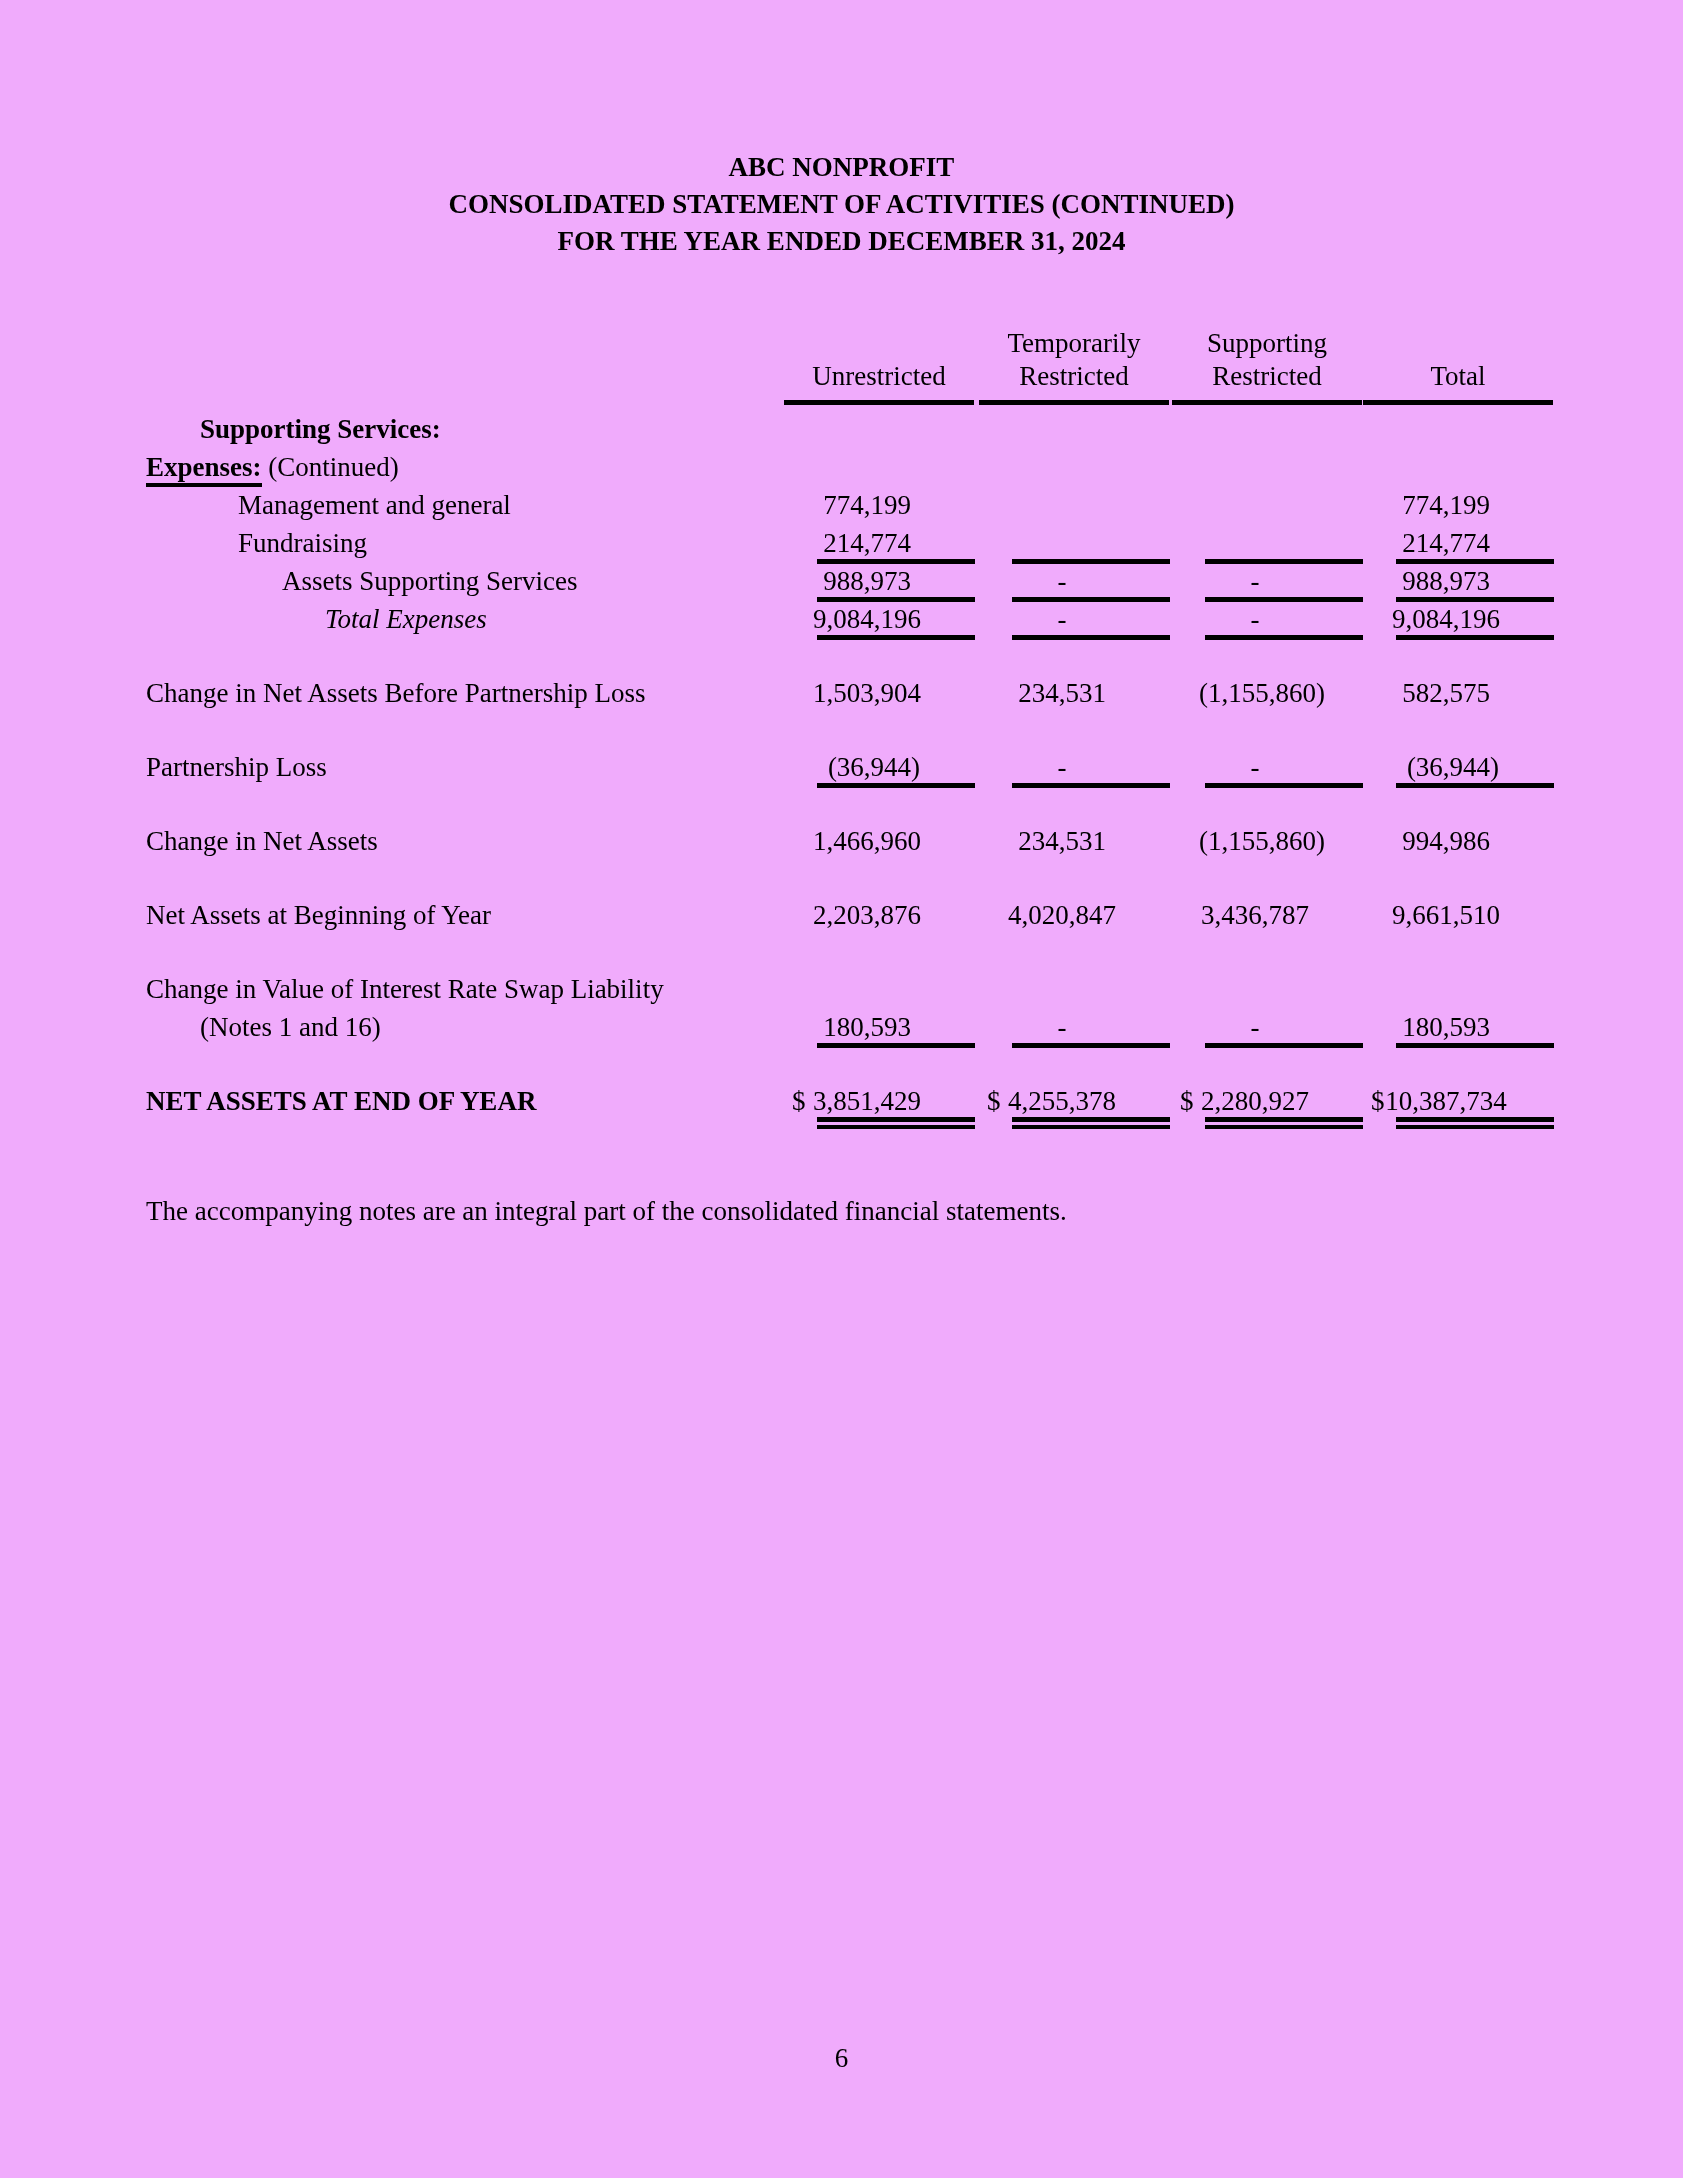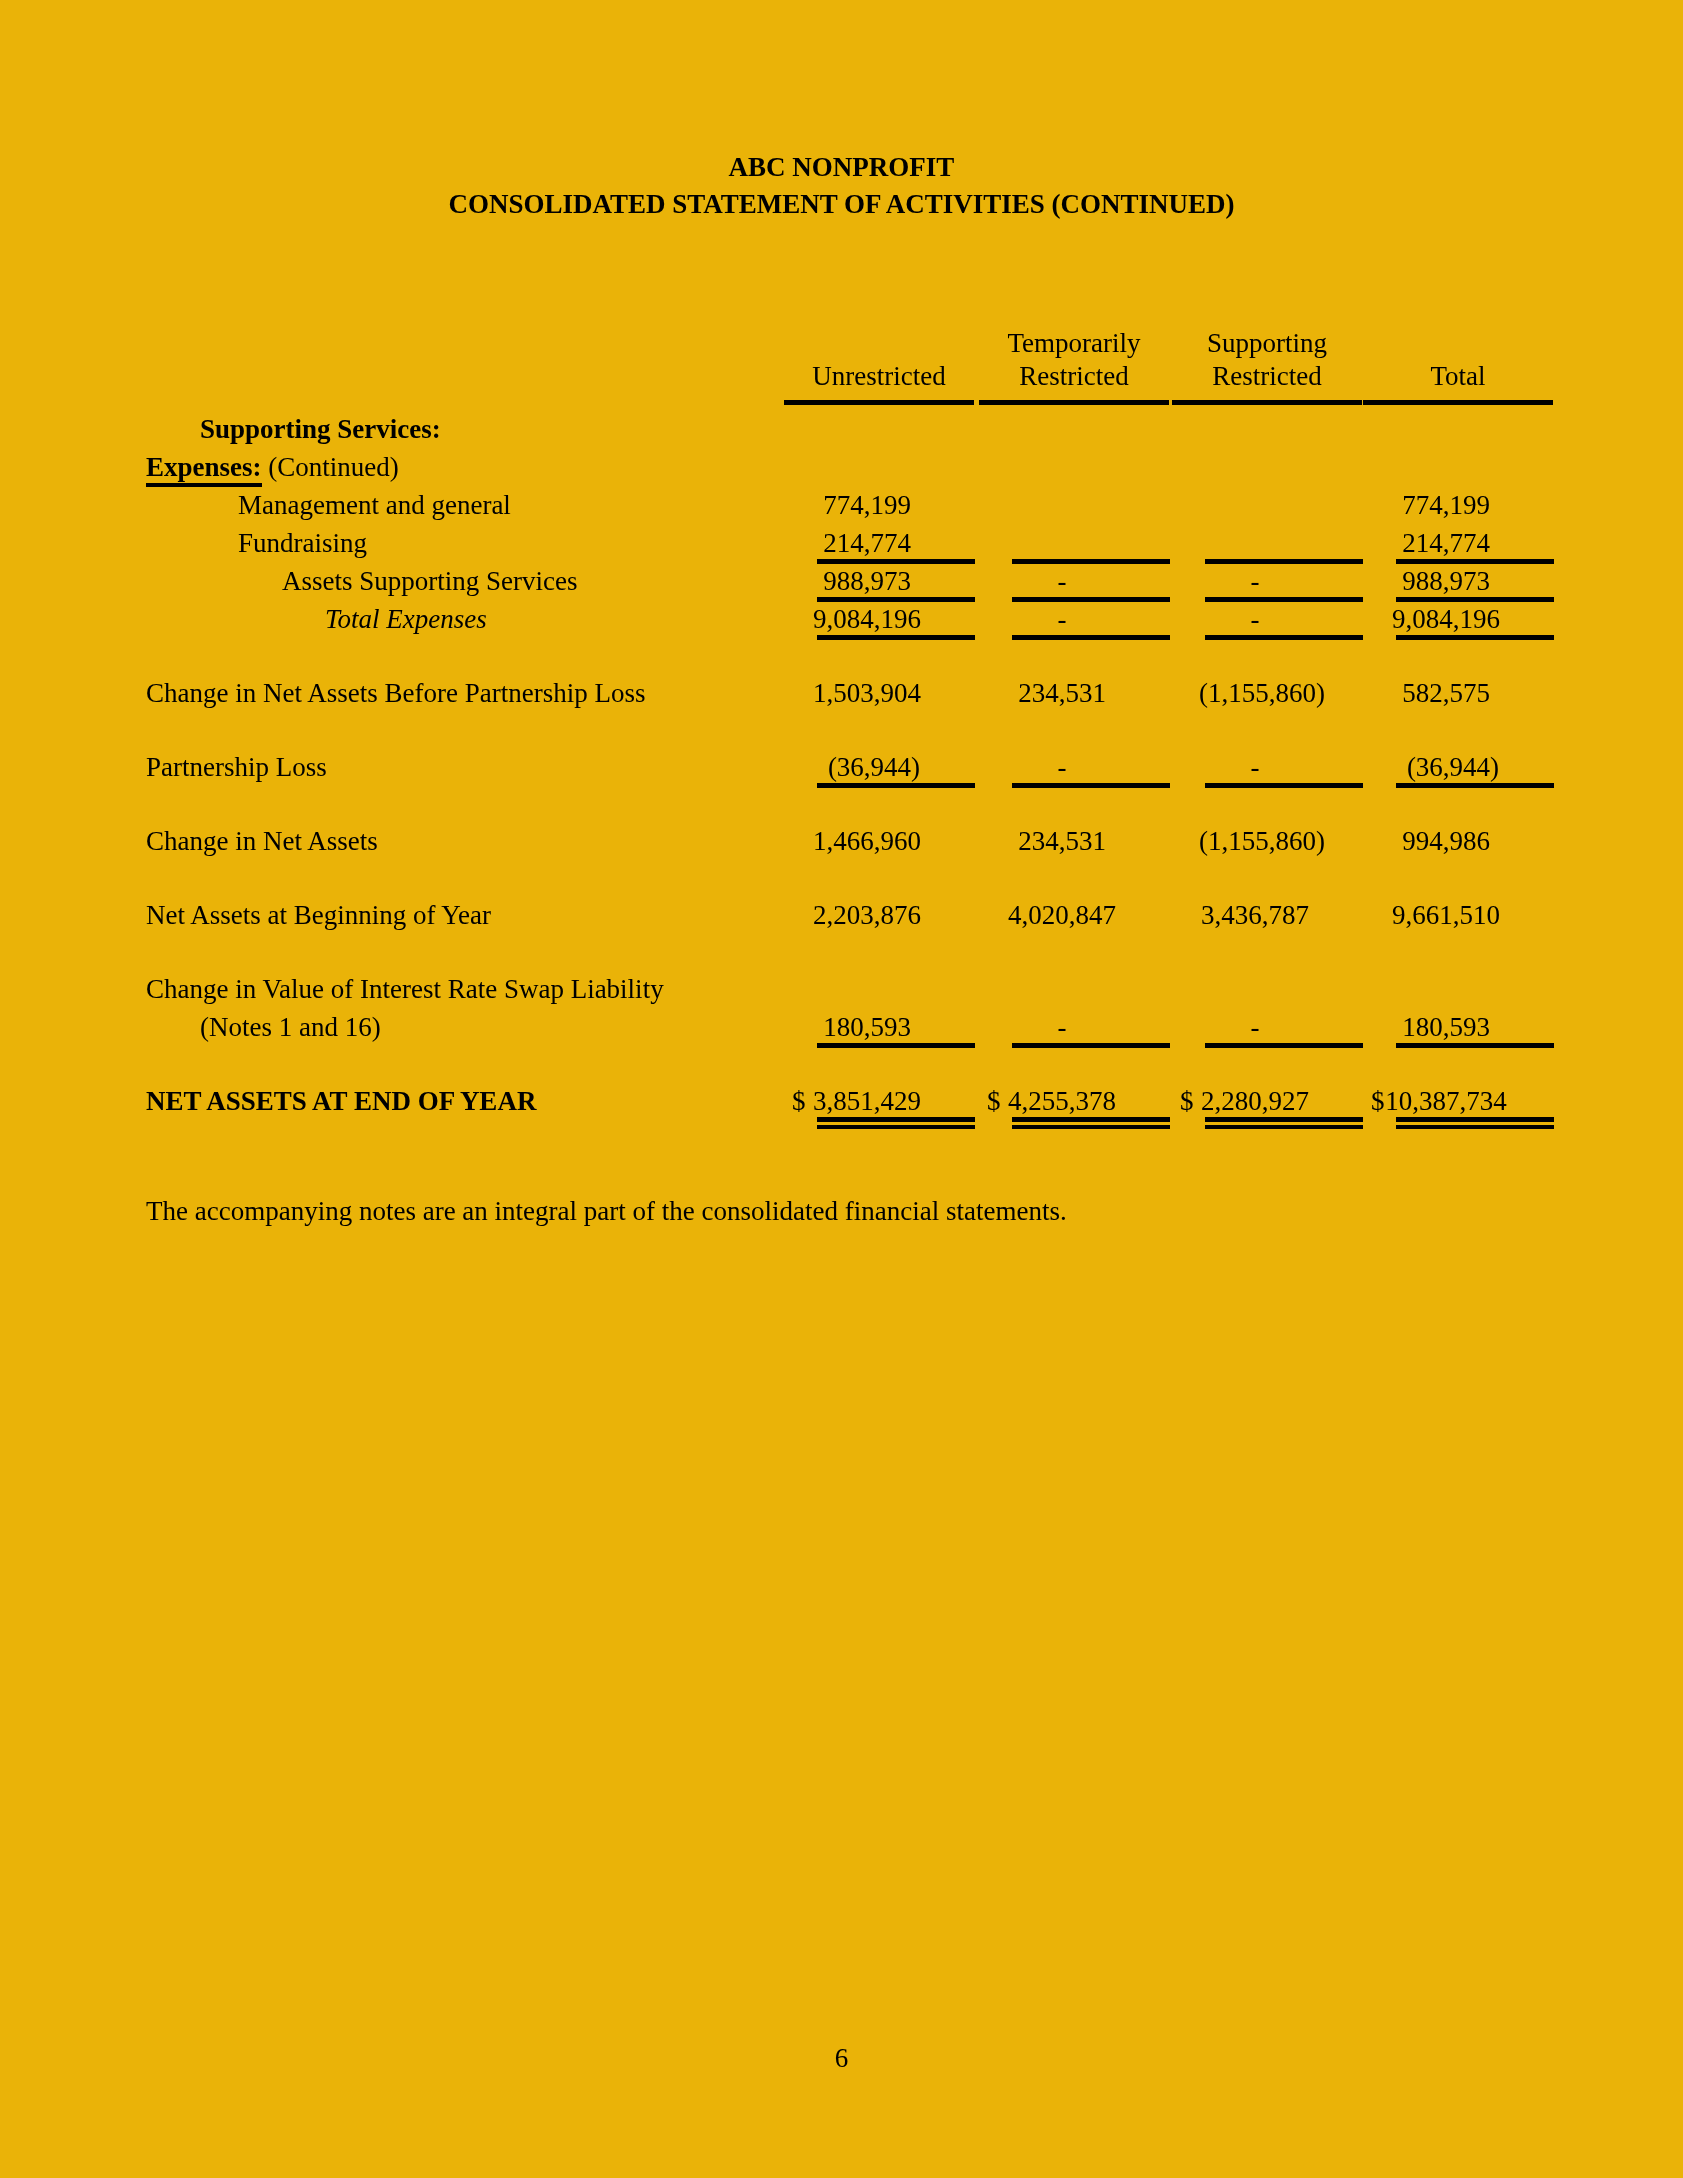--- a/index.html
+++ b/index.html
@@ -1,21 +1,21 @@
 <!DOCTYPE html>
 <html><head>
 <meta charset="utf-8">
 <style>
   html, body { margin: 0; padding: 0; background: #e8e8e8; }
   .page {
     position: relative;
     width: 1683px;
     height: 2178px;
     margin: 0 auto;
-    background: #eab308;
+    background: #f0abfc;
     color: #000000;
     font-family: "Liberation Serif", "DejaVu Serif", serif;
     font-size: 27px;
     overflow: hidden;
   }
 
   
   .title-block {
     position: absolute;
     top: 149px;
@@ -67,20 +67,21 @@
   .page-number { position: absolute; top: 2043px; left: 0; width: 100%; text-align: center; }
 </style>
 </head>
 <body>
 
 <div class="page">
 
   <div class="title-block">
     <div>ABC NONPROFIT</div>
     <div>CONSOLIDATED STATEMENT OF ACTIVITIES (CONTINUED)</div>
+    <div>FOR THE YEAR ENDED DECEMBER 31, 2024</div>
   </div>
 
   <div class="col-headers">
     <div class="col-cell c0">
       <div class="hline"></div>
       <div class="hline">Unrestricted</div>
     </div>
     <div class="col-cell c1">
       <div class="hline">Temporarily</div>
       <div class="hline">Restricted</div>

